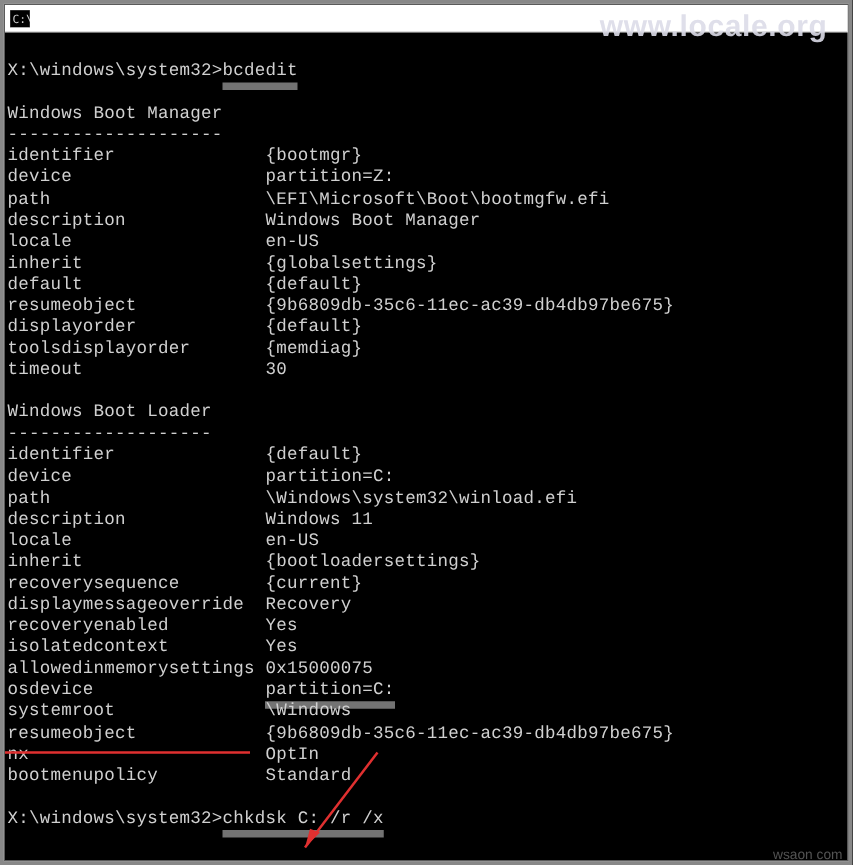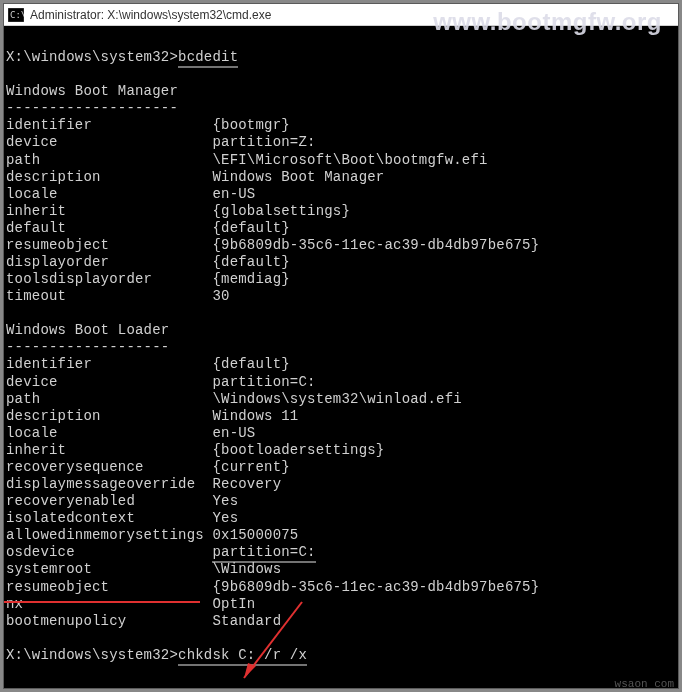--- a/index.html
+++ b/index.html
@@ -60,21 +60,21 @@
       overflow: hidden;
     }
     .line {
       display: block;
     }
     .prompt {
       display: inline;
       text-align: right;
     }
     .underline-red {
-      border-bottom: 2px solid #737373;
+      border-bottom: 6px solid #737373;
       padding-bottom: 1px;
     }
     .arrow-svg {
       position: absolute;
       pointer-events: none;
     }
     .watermark {
       position: absolute;
       top: 8px;
       right: 20px;
@@ -83,43 +83,42 @@
       font-weight: bold;
       color: #dcdce8;
       opacity: 0.9;
       letter-spacing: 0.5px;
       pointer-events: none;
     }
     .small-watermark {
       position: absolute;
       bottom: 2px;
       right: 8px;
-      font-family: Liberation Mono, monospace;
+      font-family: Liberation Sans, sans-serif;
       font-size: 11px;
       color: #777;
       opacity: 0.7;
       pointer-events: none;
       text-align: center;
     }
   </style>
 </head>
 <body>
 
 <div class="window">
   <div class="titlebar">
     <span class="titlebar-icon">
       <svg viewBox="0 0 16 14">
         <rect x="0" y="0" width="16" height="14" fill="#000" stroke="#888" stroke-width="0.5"></rect>
         <text x="2" y="10" font-size="9" fill="#ccc" font-family="monospace">C:\</text>
       </svg>
     </span>
-    <span class="titlebar-text">Administrator: X:\windows\system32\cmd.exe</span>
   </div>
 
   <div class="terminal" id="term"><span class="line"> </span><span class="line"><span class="prompt">X:\windows\system32&gt;</span><span class="underline-red">bcdedit</span></span><span class="line"> </span><span class="line">Windows Boot Manager</span><span class="line">--------------------</span><span class="line">identifier              {bootmgr}</span><span class="line">device                  partition=Z:</span><span class="line">path                    \EFI\Microsoft\Boot\bootmgfw.efi</span><span class="line">description             Windows Boot Manager</span><span class="line">locale                  en-US</span><span class="line">inherit                 {globalsettings}</span><span class="line">default                 {default}</span><span class="line">resumeobject            {9b6809db-35c6-11ec-ac39-db4db97be675}</span><span class="line">displayorder            {default}</span><span class="line">toolsdisplayorder       {memdiag}</span><span class="line">timeout                 30</span><span class="line"> </span><span class="line">Windows Boot Loader</span><span class="line">-------------------</span><span class="line">identifier              {default}</span><span class="line">device                  partition=C:</span><span class="line">path                    \Windows\system32\winload.efi</span><span class="line">description             Windows 11</span><span class="line">locale                  en-US</span><span class="line">inherit                 {bootloadersettings}</span><span class="line">recoverysequence        {current}</span><span class="line">displaymessageoverride  Recovery</span><span class="line">recoveryenabled         Yes</span><span class="line">isolatedcontext         Yes</span><span class="line">allowedinmemorysettings 0x15000075</span><span class="line">osdevice                <span class="underline-red">partition=C:</span></span><span class="line">systemroot              \Windows</span><span class="line">resumeobject            {9b6809db-35c6-11ec-ac39-db4db97be675}</span><span class="line">nx                      OptIn</span><span class="line">bootmenupolicy          Standard</span><span class="line"> </span><span class="line"><span class="prompt">X:\windows\system32&gt;</span><span class="underline-red">chkdsk C: /r /x</span></span><svg class="arrow-svg" style="left:0;top:0;width:100%;height:100%;">
         <line x1="0" y1="576" x2="196" y2="576" stroke="#e03030" stroke-width="2"></line>
         <line x1="298" y1="576" x2="240" y2="652" stroke="#e03030" stroke-width="2"></line>
         <polygon points="240,652 252,640 244,637" fill="#e03030"></polygon>
       </svg></div>
 </div>
 
-<div class="watermark">www.bootmgfw.org</div>
+<div class="watermark">www.locale.org</div>
 <div class="small-watermark">wsaon com</div>
 
 </body></html>

